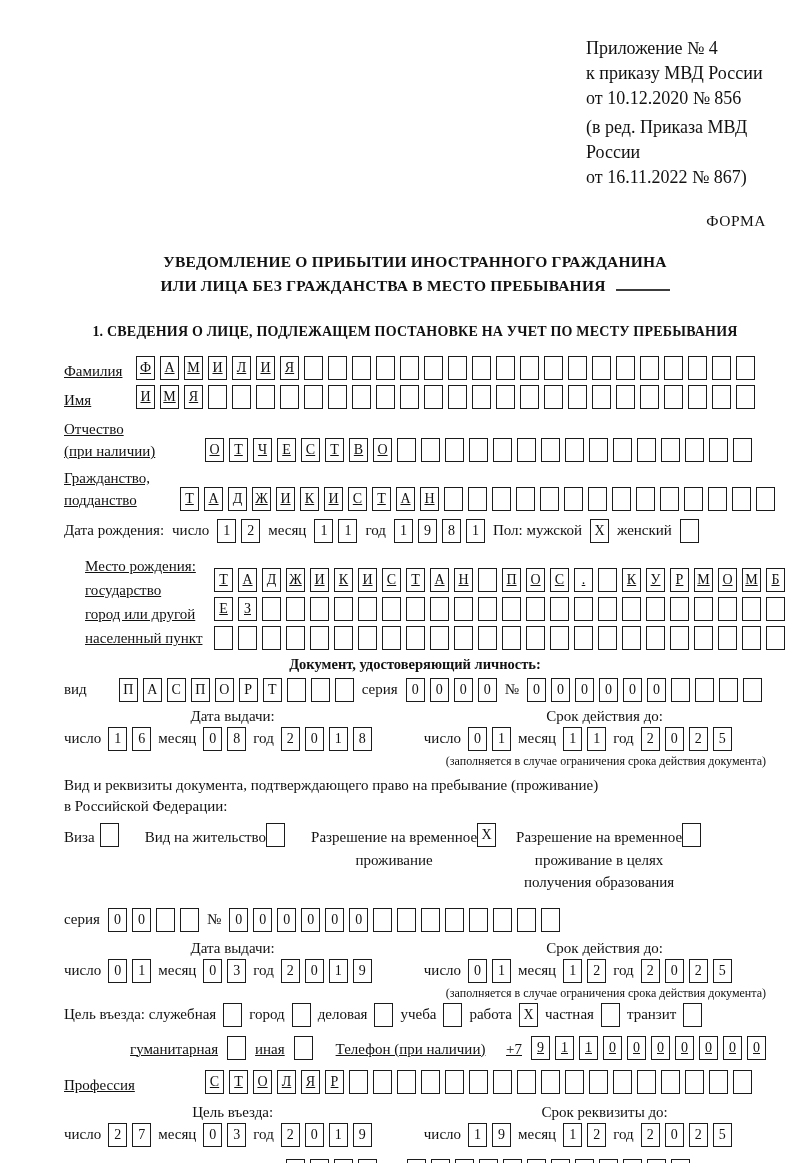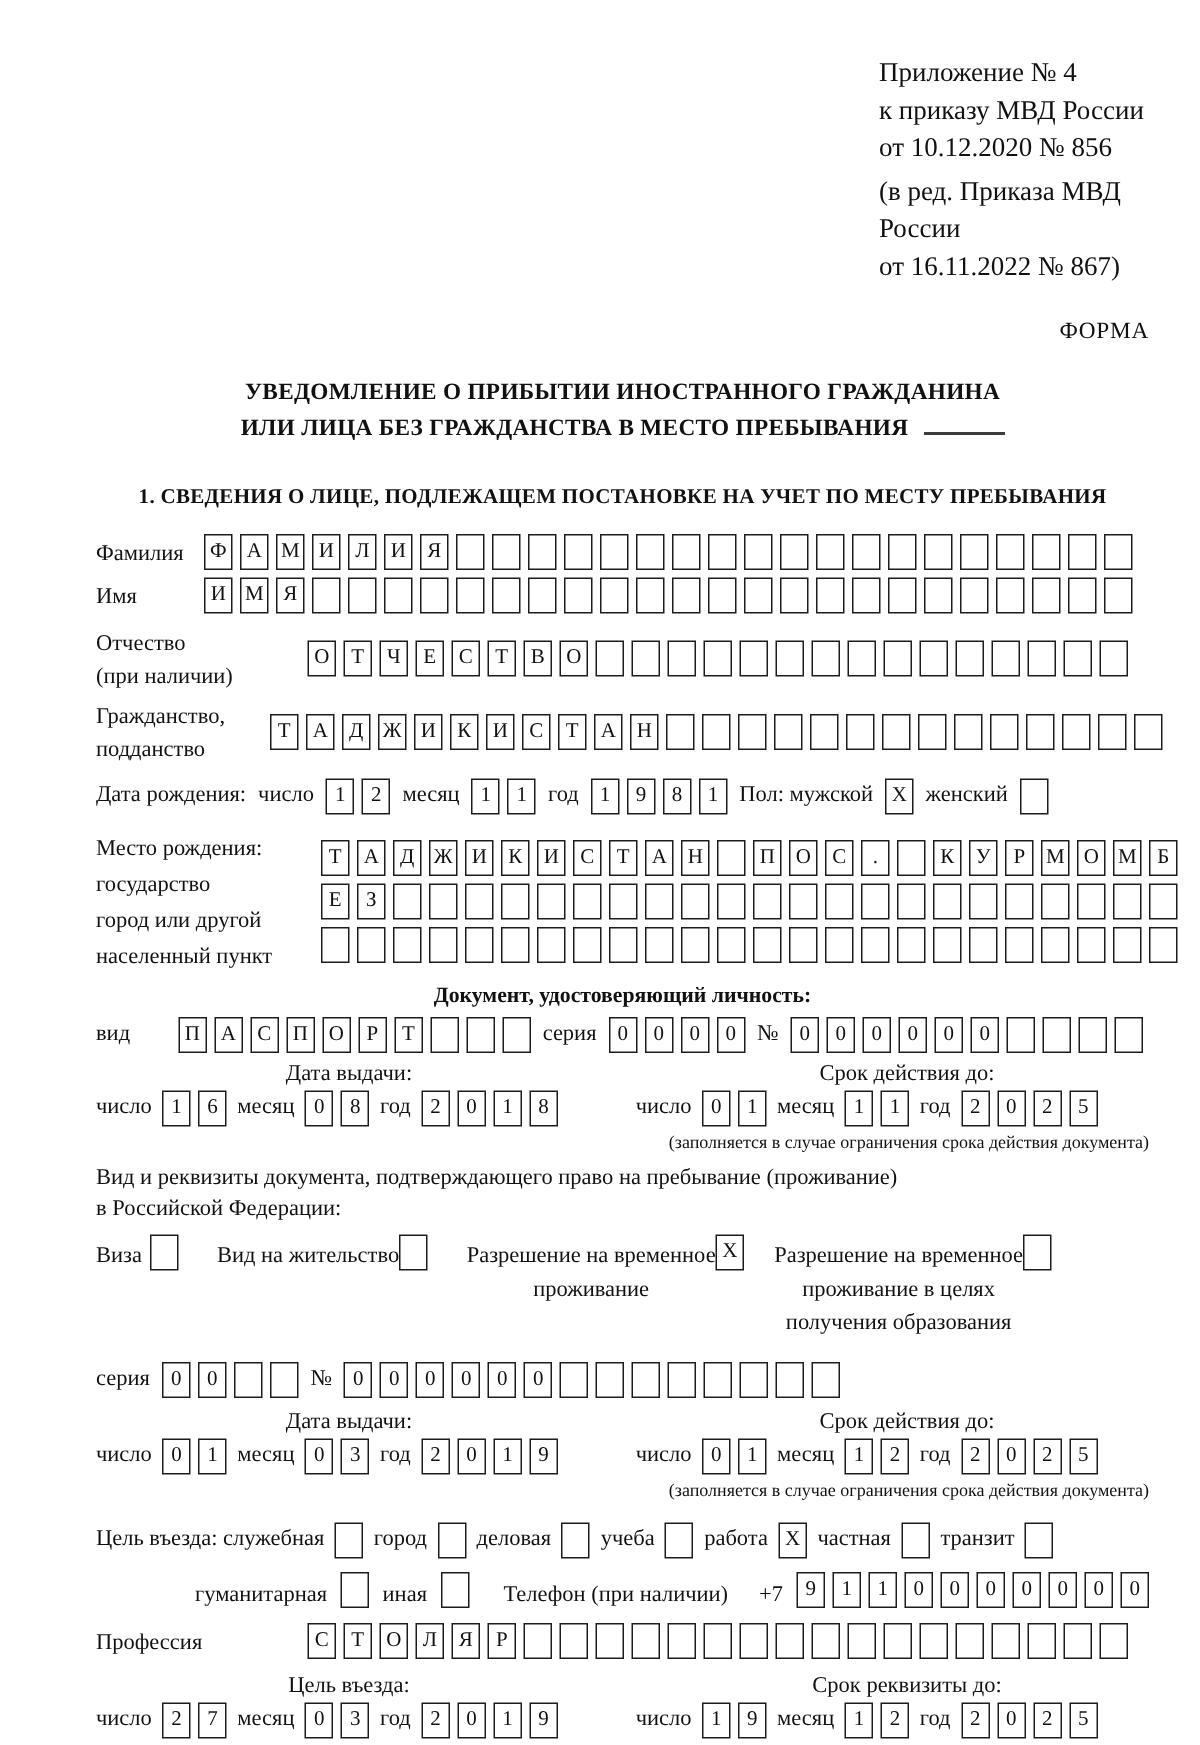--- a/index.html
+++ b/index.html
@@ -12,25 +12,25 @@
 
   .top-note { margin-left:auto; width:180px; font-size:18px; line-height:1.38; }
   .top-note .rev { margin-top:5px; }
   .forma { text-align:right; font-weight:normal; font-size:15.5px; margin-top:22px; letter-spacing:.5px; }
 
   .title { text-align:center; font-weight:bold; font-size:15.5px; line-height:1.55; margin-top:20px; letter-spacing:.2px; }
   .blank-line { display:inline-block; width:54px; border-bottom:2.2px solid #3c3c3c; margin-left:10px; height:14px; }
 
   .sec-heading { text-align:center; font-weight:bold; font-size:14px; margin-top:26px; letter-spacing:.2px; }
 
-  .row { display:flex; align-items:center; }
+  .row { display:flex; align-items:flex-end;text-decoration:underline; }
   .lbl { flex-shrink:0; padding-top:3px; }
   .sub { padding-top:3px; white-space:nowrap; }
   .w72 { width:72px; } .w140 { width:141px; } .w116 { width:116px; } .w150 { width:150px; }
-  .multiline div { line-height:24px; }
+  .multiline div { line-height:24px;margin-left:21px; }
   .two div { line-height:22px; }
 
   .cells { display:inline-flex; gap:5px; flex-wrap:nowrap; }
   .cell {
     display:inline-block; width:19px; height:24px; flex:0 0 19px;
     border:1.6px solid #1c1c1c; text-align:center;
     font-size:14px; line-height:21px; background:#fff;
   }
   .checkbox { flex:0 0 19px; }
   .cellstack { display:flex; flex-direction:column; gap:5px; }
@@ -45,22 +45,22 @@
   .dh .r { width:330px; text-align:center; margin-left:42px; }
   .dr { display:flex; align-items:flex-start; }
   .grp { display:flex; align-items:flex-start; gap:7px; }
   .grp-right { margin-left:52px; }
   .rnote { text-align:right; font-size:12px; margin-top:3px; }
 
   .permits { display:flex; align-items:flex-start; margin-top:8px; }
   .popt { display:flex; align-items:flex-start; }
   .plines { text-align:center; line-height:1.5; padding-top:3px; }
 
-  .purpose1 { display:flex; align-items:flex-start; gap:7px; margin-top:14px; }
-  .purpose2 { display:flex; align-items:flex-end; gap:9px; margin-top:9px; padding-left:66px; }
+  .purpose1 { display:flex; align-items:flex-start; gap:7px; margin-top:2px; }
+  .purpose2 { display:flex; align-items:center; gap:9px; margin-top:9px; padding-left:66px;text-decoration:underline; }
 
   .mt2{margin-top:2px;} .mt4{margin-top:4px;} .mt5{margin-top:5px;} .mt6{margin-top:6px;}
   .mt8{margin-top:8px;} .mt10{margin-top:10px;} .mt12{margin-top:12px;} .mt14{margin-top:14px;} .mt16{margin-top:16px;}
 </style>
 </head>
 <body>
 
 <div class="page">
 
   <div class="top-note">

